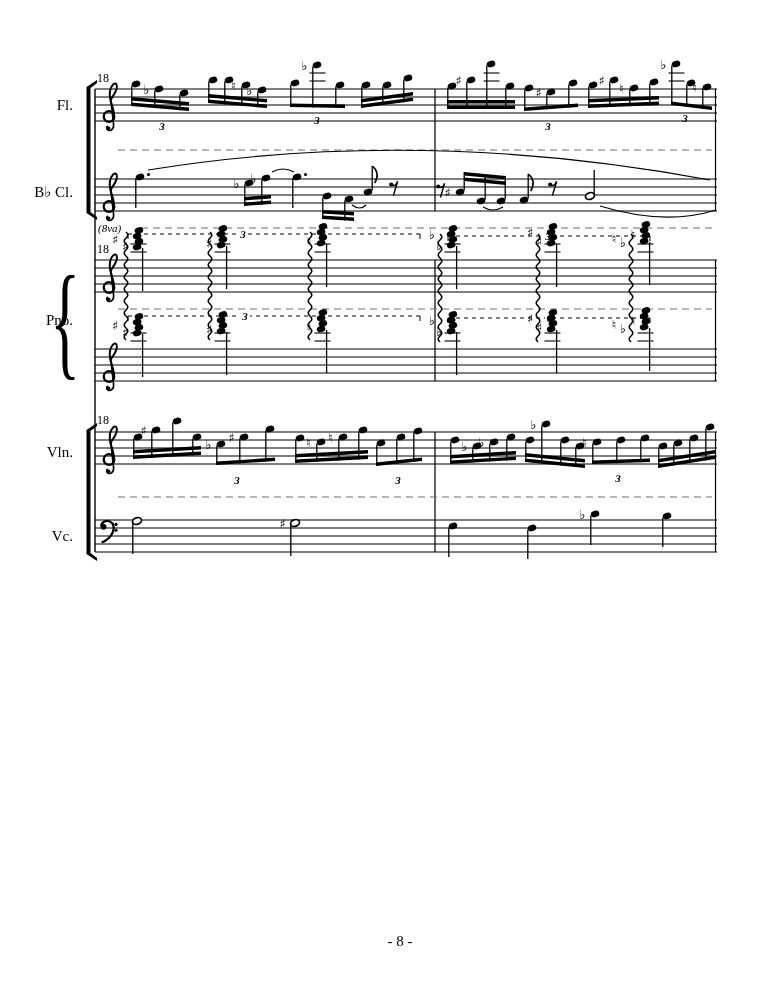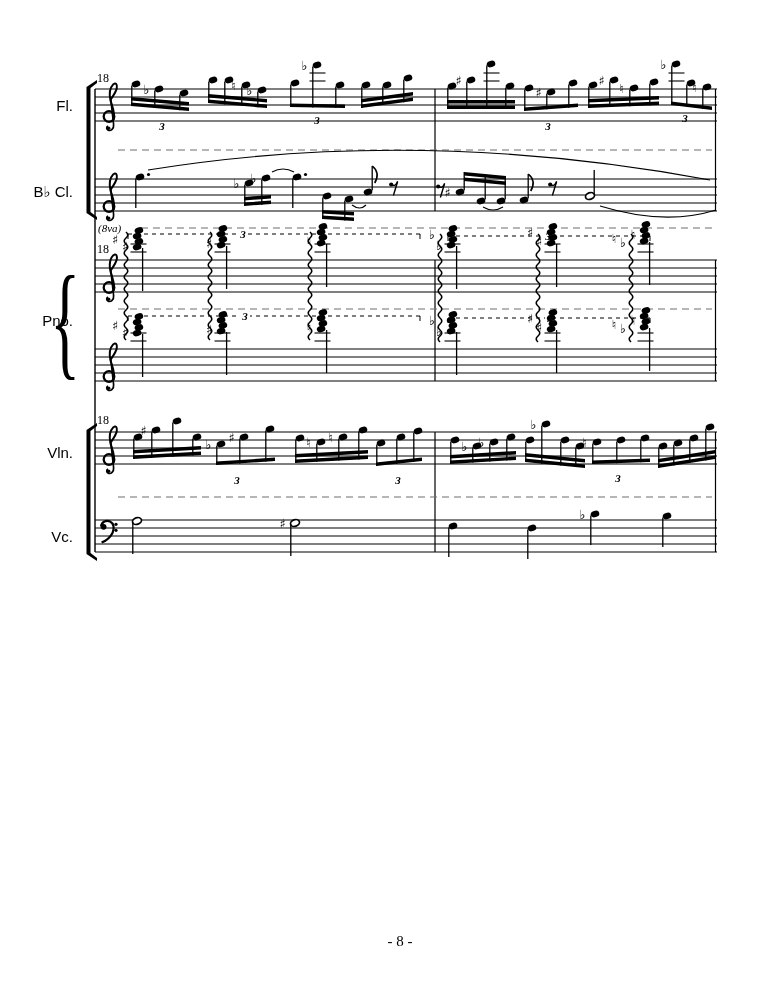--- a/index.html
+++ b/index.html
@@ -1,19 +1,19 @@
 <!DOCTYPE html>
 <html><head>
 <meta charset="utf-8">
 <style>
   html,body{margin:0;padding:0;background:#ffffff;}
   #sheet{position:relative;width:765px;height:990px;background:#ffffff;overflow:hidden;
          font-family:"Liberation Serif","DejaVu Serif",serif;}
   .inst-label{position:absolute;left:0;width:73px;text-align:right;font-size:15px;color:#000;
-              font-family:Liberation Sans, sans-serif;}
+              font-family:Liberation Serif, serif;}
   #score{position:absolute;left:0;top:0;}
   .footer{position:absolute;left:330px;top:933px;width:140px;text-align:center;
           font-size:15px;color:#000;}
 </style>
 </head>
 <body>
 
 <div id="sheet">
   <svg id="score" width="765" height="990" viewBox="0 0 765 990">
       <g>

